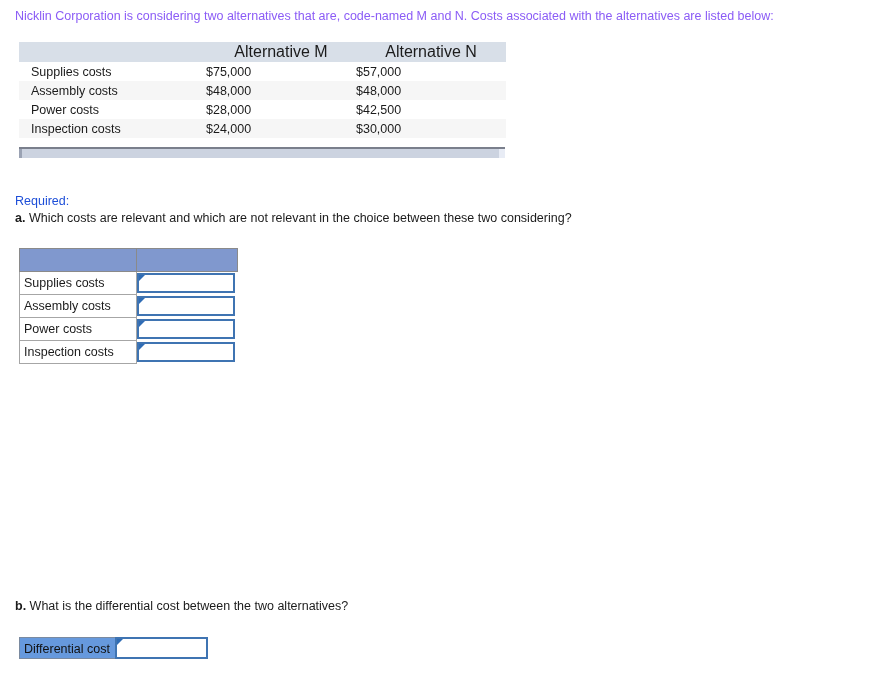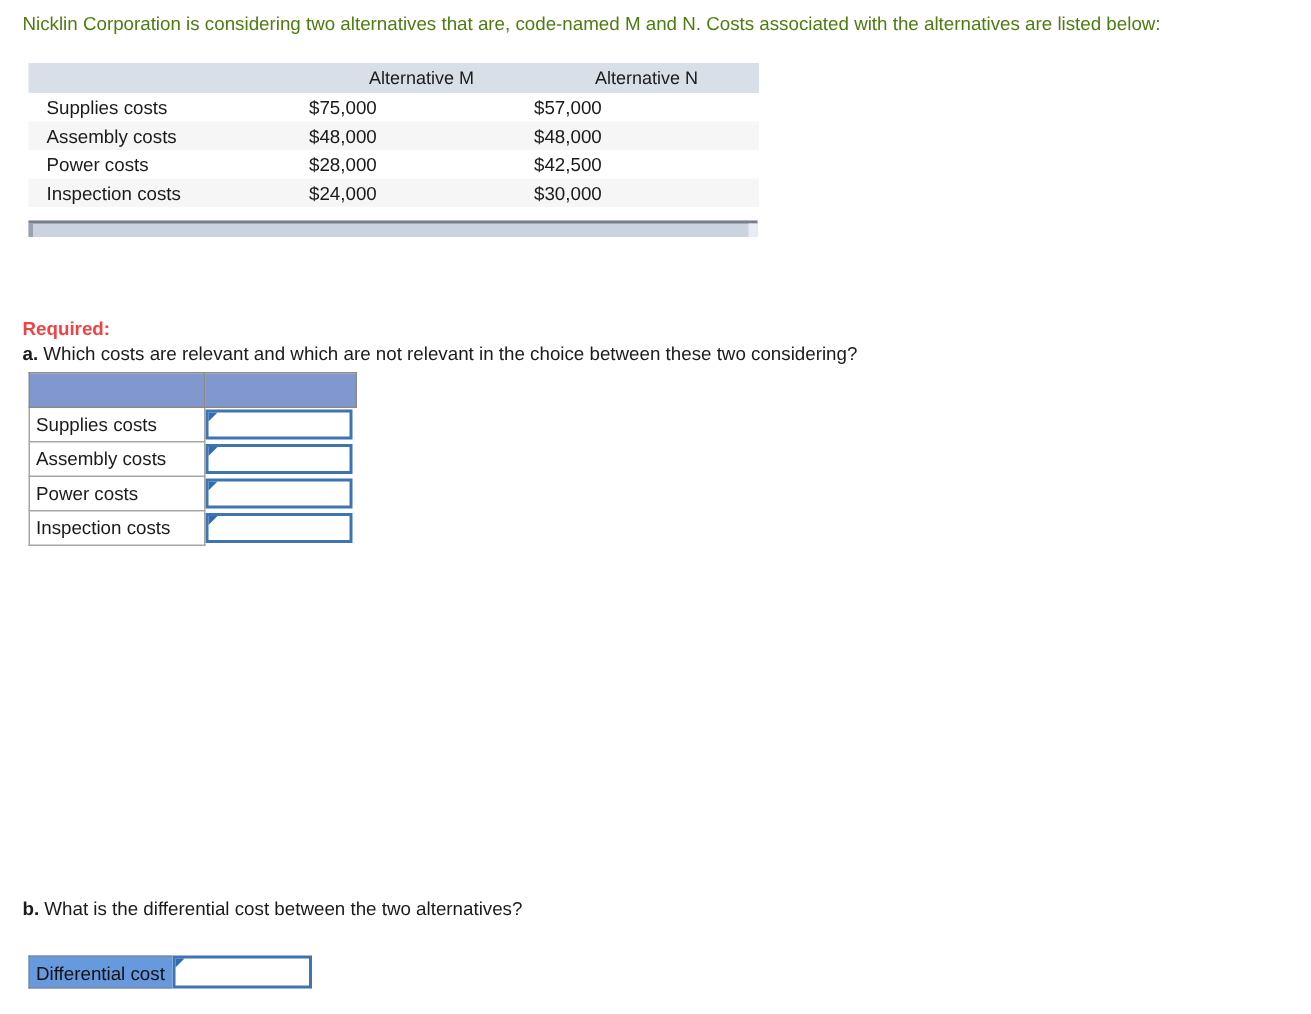--- a/index.html
+++ b/index.html
@@ -17,21 +17,21 @@
     overflow: hidden;
   }
 
   
   .intro {
     position: absolute;
     left: 15px;
     top: 9px;
     font-size: 12.5px;
     line-height: 15px;
-    color: #4d7c0f;
+    color: #8b5cf6;
     white-space: nowrap;
   }
 
   
   .data-table-wrap {
     position: absolute;
     left: 19px;
     top: 42px;
     width: 487px;
   }
@@ -44,21 +44,21 @@
   table.data-table th,
   table.data-table td {
     padding: 0;
     height: 19px;
     font-weight: normal;
     color: #1b1b1b;
   }
   table.data-table thead th {
     background: #d8dfe8;
     text-align: center;
-    font-size: 12px;
+    font-size: 16px;
     height: 20px;
     vertical-align: middle;
   }
   table.data-table thead th.blank-head {
     text-align: left;
   }
   table.data-table tbody td.rowlabel {
     text-align: left;
     padding-left: 12px;
     vertical-align: middle;
@@ -102,24 +102,23 @@
   }
 
   
   .required-block {
     position: absolute;
     left: 15px;
     top: 193px;
     line-height: 17px;
   }
   .required-title {
-    font-weight: bold;
-    font-size: 12.5px;
-    color: #ef4444;
-    margin-top: 18px;
+    font-weight: normal;
+    font-size: 12.5px;
+    color: #1d4ed8;
   }
   .q-line {
     font-size: 12.5px;
     color: #1b1b1b;
     white-space: nowrap;
   }
   .q-letter {
     font-weight: bold;
   }
 

